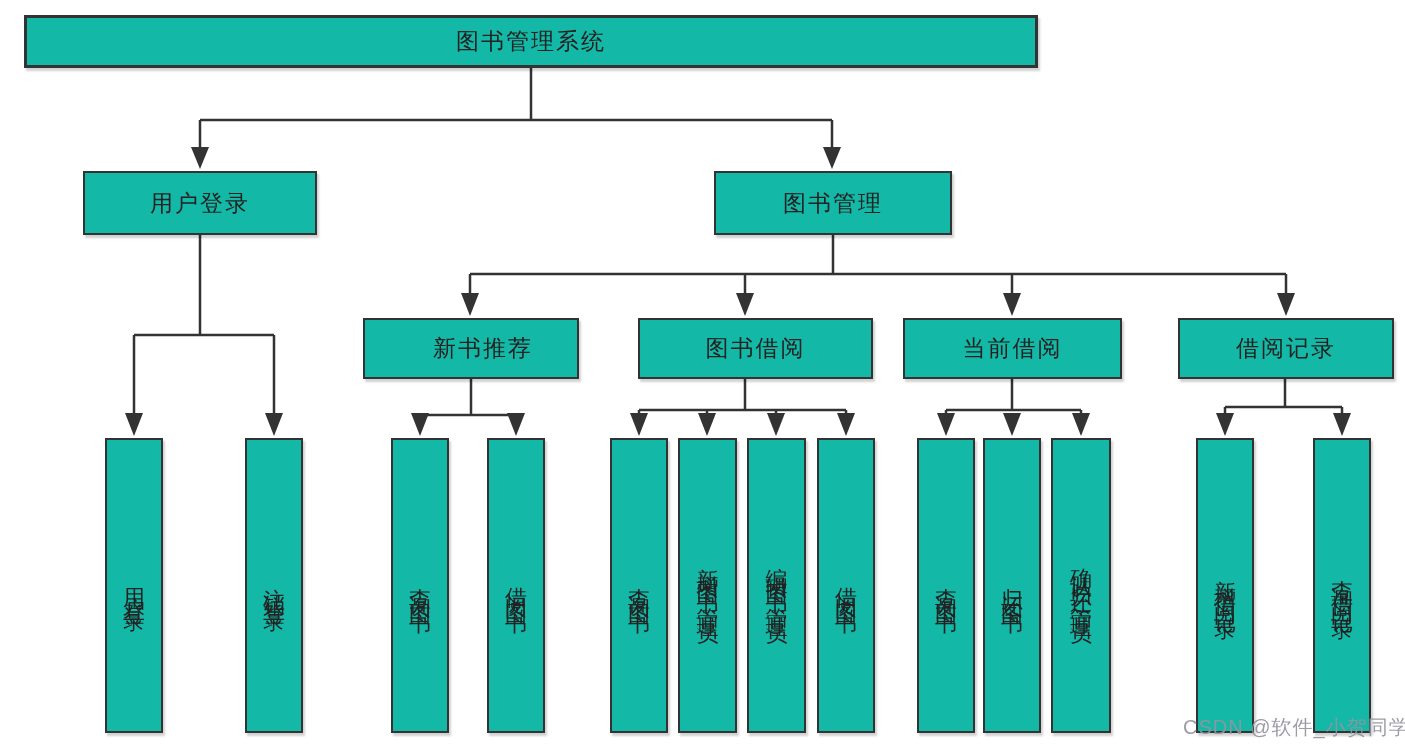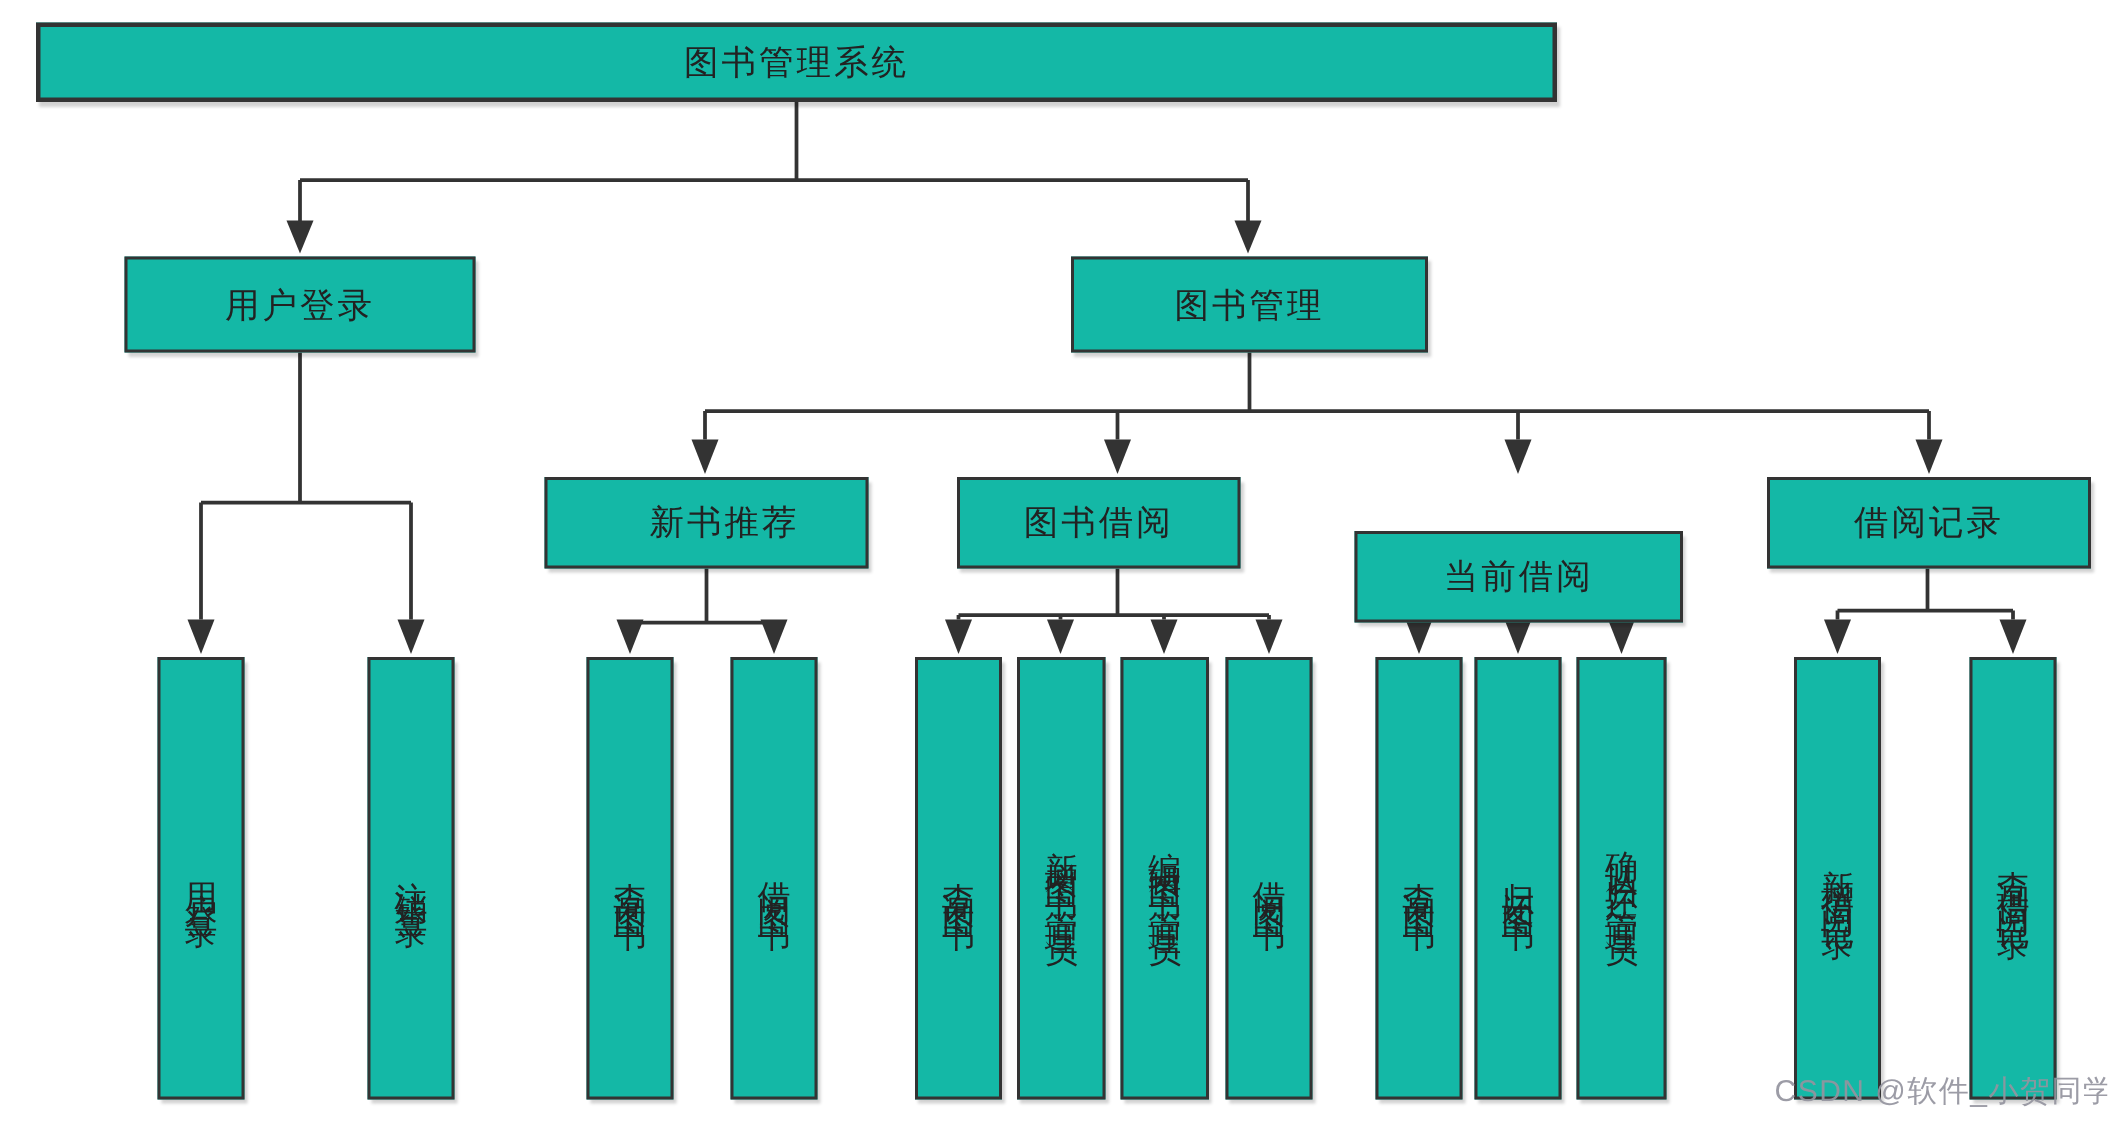--- a/index.html
+++ b/index.html
@@ -106,24 +106,24 @@
   <div class="node" style="left:83px; top:171px; width:234px; height:64px;">
     <span>用户登录</span>
   </div>
   <div class="node" style="left:714px; top:171px; width:238px; height:64px;align-items:center;">
     <span>图书管理</span>
   </div>
 
   <div class="node" style="left:363px; top:318px; width:216px; height:61px;padding-left:24px;">
     <span>新书推荐</span>
   </div>
-  <div class="node" style="left:638px; top:318px; width:189px; height:61px;">
+  <div class="node" style="left:638px; top:318px; width:235px; height:61px;">
     <span>图书借阅</span>
   </div>
-  <div class="node" style="left:903px; top:318px; width:219px; height:61px;margin-top:36px;">
+  <div class="node" style="left:903px; top:318px; width:219px; height:61px;">
     <span>当前借阅</span>
   </div>
   <div class="node" style="left:1178px; top:318px; width:216px; height:61px;">
     <span>借阅记录</span>
   </div>
 
   <div class="node leaf" style="left:105px; top:438px; width:58px; height:295px;">
     <span>用户登录</span>
   </div>
   <div class="node leaf" style="left:245px; top:438px; width:58px; height:295px;">

